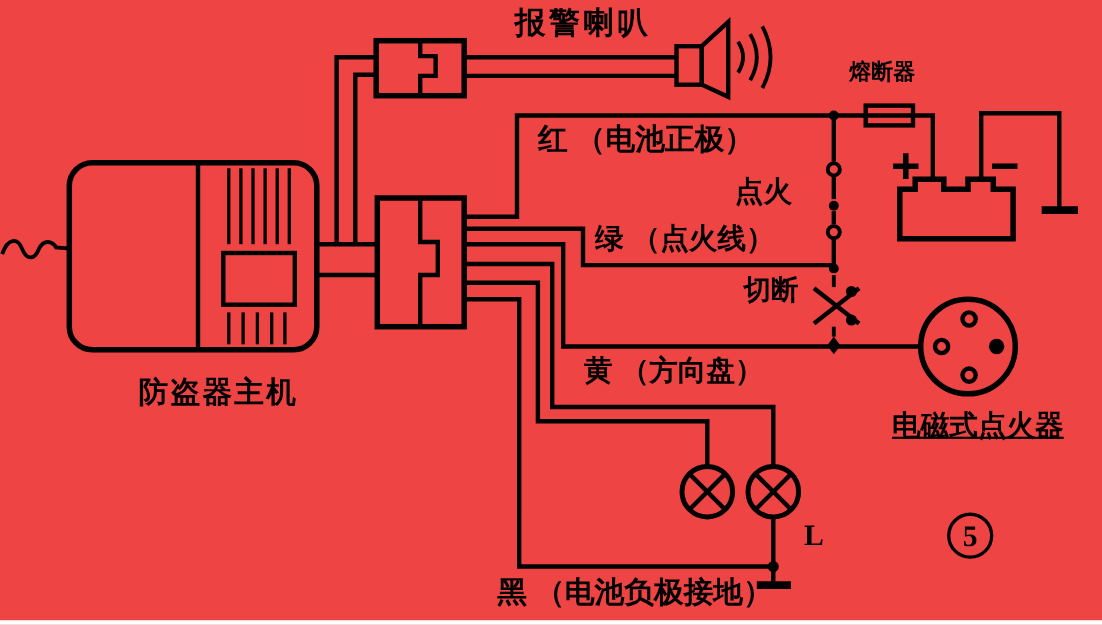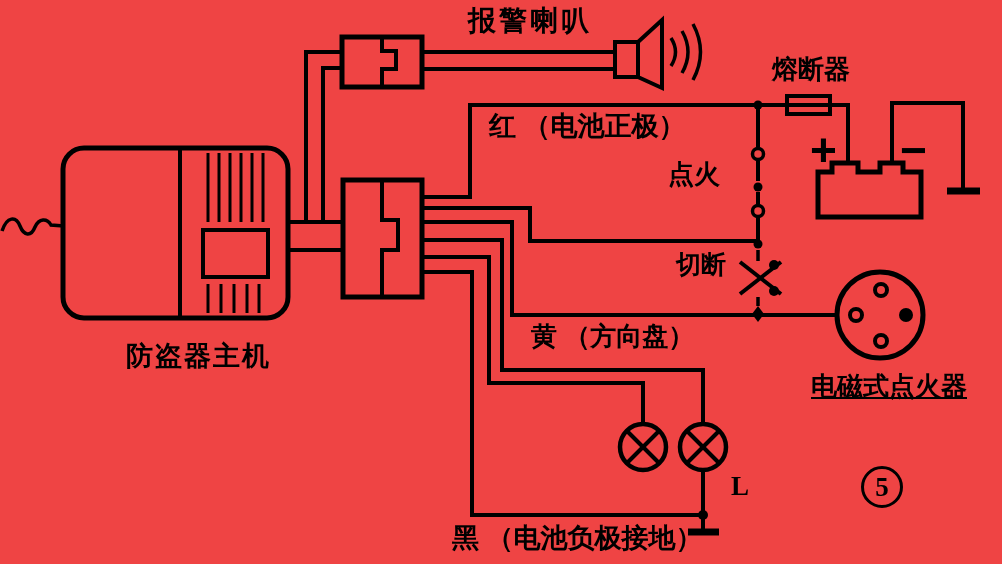--- a/index.html
+++ b/index.html
@@ -7,21 +7,21 @@
     position:relative;width:1002px;height:564px;background:#ef4444;overflow:hidden;
     font-family:"Liberation Sans","DejaVu Sans",sans-serif;
     padding-left:30px;
   }
   .stage svg{position:absolute;left:0;top:0;}
   .lb{
     position:absolute;color:#000;font-weight:bold;white-space:nowrap;line-height:1.1;
     font-family:"Liberation Sans","DejaVu Sans",sans-serif;
   }
   #lb-alarm{left:468px;top:6px;font-size:28px;letter-spacing:3px;}
-  #lb-fuse{left:772px;top:55px;font-size:26px;}
+  #lb-fuse{left:772px;top:55px;font-size:20px;}
   #lb-red{left:489px;top:112px;font-size:27px;text-align:center;}
   #lb-ignition{left:668px;top:160px;font-size:26px;}
   #lb-green{left:541px;top:202px;font-size:26px;}
   #lb-cut{left:676px;top:251px;font-size:25px;}
   #lb-ignwire{left:556px;top:274px;font-size:26px;}
   #lb-yellow1{left:531px;top:322px;font-size:26px;}
   #lb-yellow2{left:481px;top:394px;font-size:25px;}
   #lb-black{left:452px;top:524px;font-size:27px;}
   #lb-mainunit{left:126px;top:342px;font-size:27px;letter-spacing:2px;}
   #lb-igniter{left:811px;top:372px;font-size:26px;text-decoration:underline;}
@@ -179,20 +179,21 @@
         <circle cx="703" cy="515" r="5" fill="#000" stroke="none"></circle>
       </g>
 
     </g>
   </svg>
 
   <div class="lb" id="lb-alarm">报警喇叭</div>
   <div class="lb" id="lb-fuse">熔断器</div>
   <div class="lb" id="lb-red">红 （电池正极）</div>
   <div class="lb" id="lb-ignition">点火</div>
+  <div class="lb" id="lb-green">绿 （点火线）</div>
   <div class="lb" id="lb-cut">切断</div>
   <div class="lb" id="lb-yellow1">黄 （方向盘）</div>
   <div class="lb" id="lb-black">黑 （电池负极接地）</div>
   <div class="lb" id="lb-mainunit">防盗器主机</div>
   <div class="lb" id="lb-igniter">电磁式点火器</div>
   <div class="lb" id="lb-plus">+</div>
   <div class="lb" id="lb-minus">−</div>
   <div class="lb" id="lb-lamp">L</div>
   <div class="fig-circle">5</div>
 

